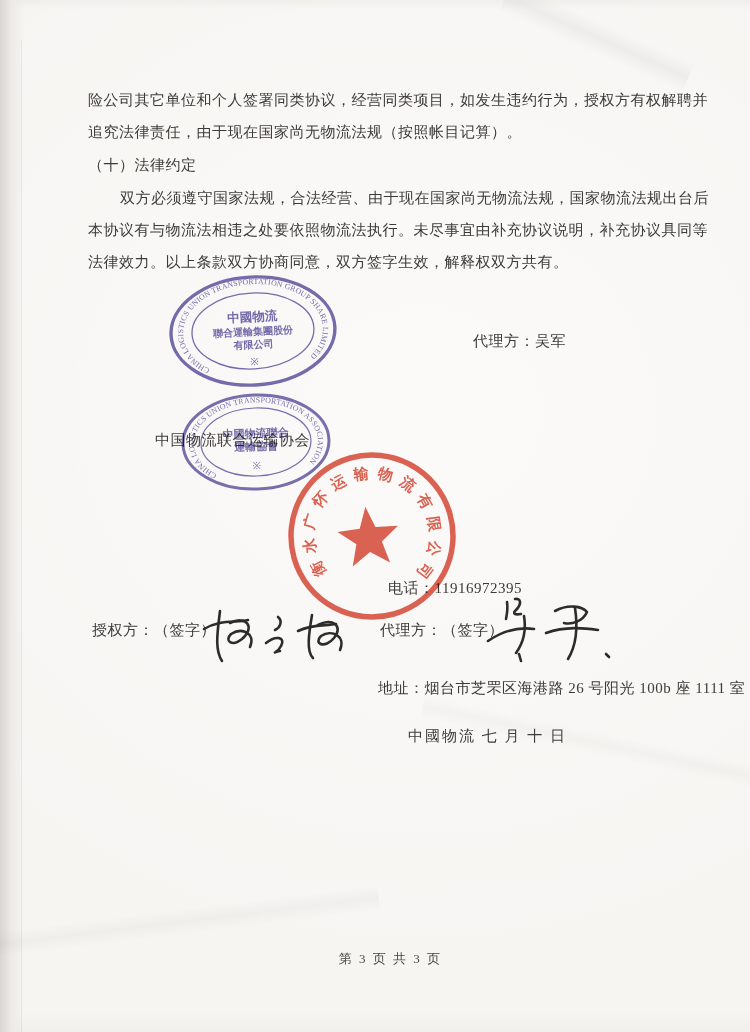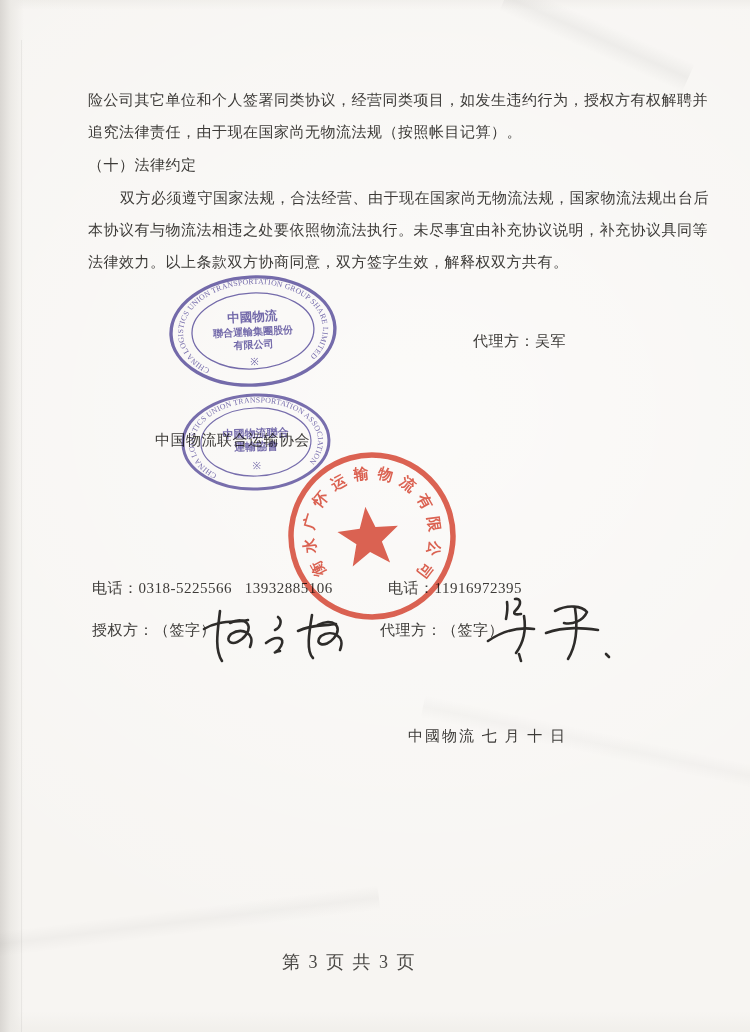--- a/index.html
+++ b/index.html
@@ -21,22 +21,22 @@
   .crease-tr{position:absolute;left:498px;top:-30px;width:200px;height:130px;
     transform:rotate(24deg);
     background:linear-gradient(180deg,rgba(0,0,0,0) 40%,rgba(0,0,0,.045) 52%,rgba(0,0,0,0) 64%);}
   .crease-bl{position:absolute;left:-40px;top:840px;width:420px;height:160px;
     transform:rotate(-7deg);
     background:linear-gradient(180deg,rgba(0,0,0,0) 44%,rgba(0,0,0,.03) 52%,rgba(0,0,0,0) 60%);}
   .crease-mid{position:absolute;left:420px;top:640px;width:360px;height:200px;
     transform:rotate(12deg);
     background:linear-gradient(180deg,rgba(0,0,0,0) 46%,rgba(0,0,0,.025) 52%,rgba(0,0,0,0) 58%);}
   .t{position:absolute;font-size:15px;line-height:1.25;white-space:pre;letter-spacing:.5px;z-index:1;}
-  .footer{position:absolute;left:282px;width:160px;top:950px;text-align:left;
-    font-size:18px;letter-spacing:2px;color:#4a4845;z-index:1;white-space:pre;}
+  .footer{position:absolute;left:282px;width:160px;top:950px;text-align:right;
+    font-size:13px;letter-spacing:2px;color:#4a4845;z-index:1;white-space:pre;}
   .stamp{position:absolute;mix-blend-mode:multiply;z-index:2;}
   .sig{position:absolute;z-index:3;}
   svg text{font-family:"Liberation Serif","DejaVu Serif",serif;}
 </style>
 </head>
 <body>
 
 <div class="page">
 
   <div class="edge-left"></div>
@@ -48,24 +48,24 @@
   <div class="t" style="left:88px;top:91px">险公司其它单位和个人签署同类协议，经营同类项目，如发生违约行为，授权方有权解聘并</div>
   <div class="t" style="left:88px;top:123px">追究法律责任，由于现在国家尚无物流法规（按照帐目记算）。</div>
   <div class="t" style="left:88px;top:156px">（十）法律约定</div>
   <div class="t" style="left:120px;top:189px">双方必须遵守国家法规，合法经营、由于现在国家尚无物流法规，国家物流法规出台后</div>
   <div class="t" style="left:88px;top:253px">法律效力。以上条款双方协商同意，双方签字生效，解释权双方共有。</div>
   <div class="t" style="left:88px;top:221px">本协议有与物流法相违之处要依照物流法执行。未尽事宜由补充协议说明，补充协议具同等</div>
 
   <div class="t" style="left:473px;top:332px">代理方：吴军</div>
   <div class="t" style="left:155px;top:431px">中国物流联合运输协会</div>
 
-  <div class="t" style="left:92px;top:579px">电话：0318-5225566   13932885106</div>
   <div class="t" style="left:388px;top:579px">电话：11916972395</div>
   <div class="t" style="left:92px;top:621px">授权方：（签字）</div>
   <div class="t" style="left:380px;top:621px">代理方：（签字）</div>
+  <div class="t" style="left:378px;top:679px">地址：烟台市芝罘区海港路 26 号阳光 100b 座 1111 室</div>
   <div class="t" style="left:408px;top:727px;letter-spacing:2px">中國物流 七 月 十 日</div>
 
   <div class="footer">第 3 页 共 3 页</div>
 
   <div class="stamp" style="left:166px;top:272px;width:174px;height:120px;opacity:.82;transform:rotate(-3deg)">
     <svg width="174" height="120" viewBox="0 0 174 120">
       <defs>
         <path id="s1arc" d="M 42,95 A 70,47 0 1 1 132,95" fill="none"></path>
       </defs>
       <ellipse cx="87" cy="59" rx="82" ry="54" fill="none" stroke="#584d9f" stroke-width="3.4"></ellipse>

